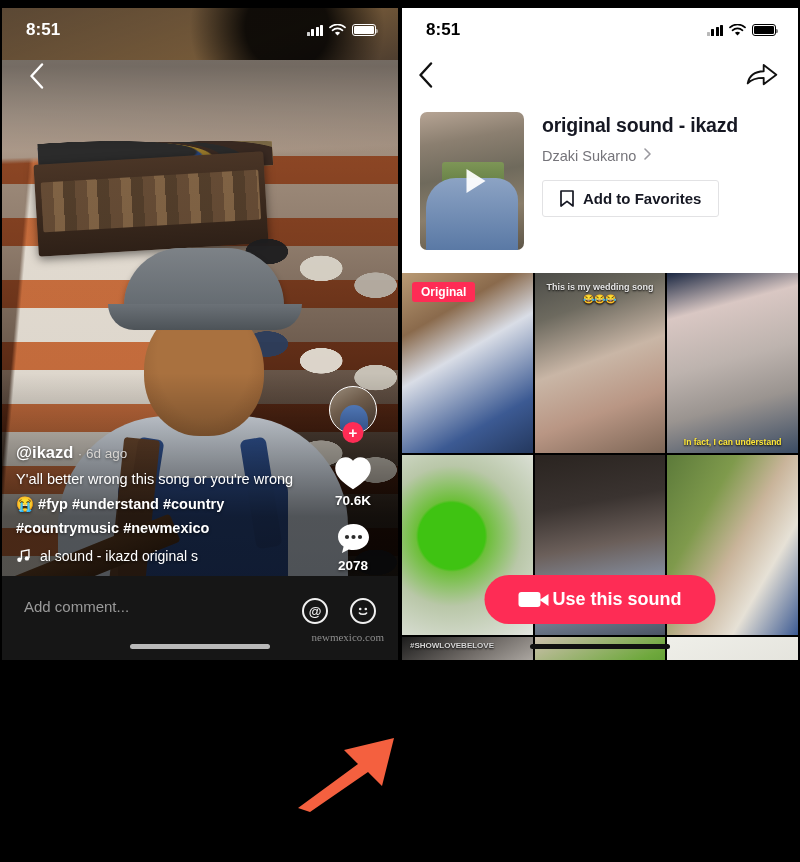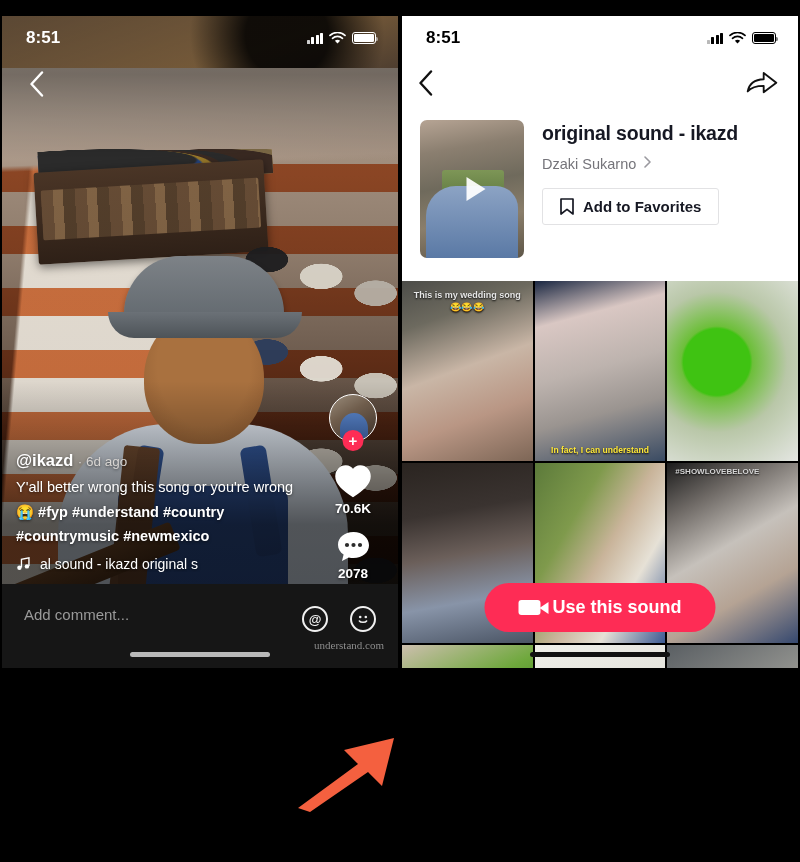--- a/index.html
+++ b/index.html
@@ -9,21 +9,21 @@
     font-family: "Liberation Sans", sans-serif;
     overflow: hidden;
   }
   .screenshot {
     position: relative;
     width: 800px; height: 862px;
     background: #000;
   }
 
   
-  .panel { position: absolute; top: 16px; height: 652px; overflow: hidden; }
+  .panel { position: absolute; top: 8px; height: 652px; overflow: hidden; }
   .panel-left  { left: 2px;   width: 396px; background: #1b1512; }
   .panel-right { left: 402px; width: 396px; background: #fff; }
 
   
   .statusbar {
     position: absolute; top: 0; left: 0; right: 0; height: 44px;
     display: flex; align-items: center; justify-content: space-between;
     padding: 0 22px 0 24px;
     z-index: 40;
   }
@@ -458,21 +458,21 @@
         <div class="cicon">@</div>
         <div class="cicon">
           <svg width="16" height="16" viewBox="0 0 16 16">
               <circle cx="5.2" cy="6" r="1.3" fill="#f0f0f0"></circle>
               <circle cx="10.8" cy="6" r="1.3" fill="#f0f0f0"></circle>
               <path d="M4.4 10c1 1.6 6.2 1.6 7.2 0" stroke="#f0f0f0" stroke-width="1.5" fill="none" stroke-linecap="round"></path>
             </svg>
         </div>
       </div>
     </div>
-    <div class="watermark">understand.com</div>
+    <div class="watermark">newmexico.com</div>
     <div class="home-indicator"></div>
   </div>
 
   <div class="panel panel-right">
 
     <div class="statusbar sb-dark">
       <div class="status-time">8:51</div>
       <div class="status-right">
         <div class="bars">
             <i></i>
@@ -522,20 +522,23 @@
           <svg width="14" height="17" viewBox="0 0 14 17">
             <path d="M1 1h12v15l-6-4.6L1 16Z" stroke="#161823" stroke-width="1.7" fill="none" stroke-linejoin="round"></path>
           </svg>
           <span>Add to Favorites</span>
         </div>
       </div>
     </div>
 
     <div class="grid">
 
+      <div class="cell" style="background:linear-gradient(150deg,#b99a74 0%,#8a6a4c 25%,#d9dde6 45%,#3c5a93 78%,#24385e 100%);">
+        <div class="badge-original">Original</div>
+      </div>
 
       <div class="cell" style="background:linear-gradient(160deg,#4c4c48 0%,#6d6a5f 22%,#c9b6a6 48%,#b99684 72%,#7d6656 100%);">
         <div class="top-label">This is
 my wedding
 song 😂😂😂</div>
       </div>
 
       <div class="cell" style="background:linear-gradient(165deg,#1a2742 0%,#d9c7c3 22%,#bdb3ae 48%,#9a9490 70%,#3a4b63 100%);">
         <div class="ov" style="color:#ffe838;">In fact, I can understand</div>
       </div>

